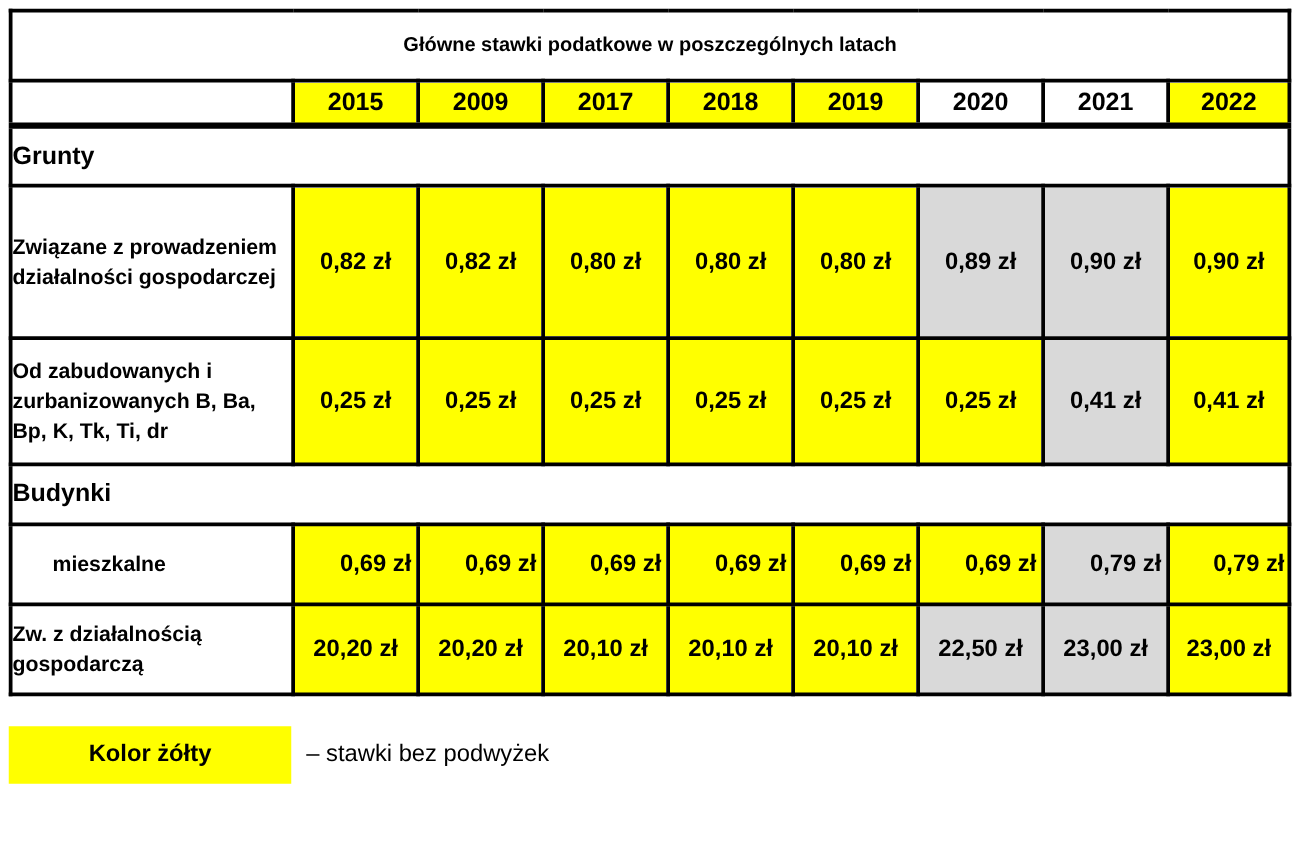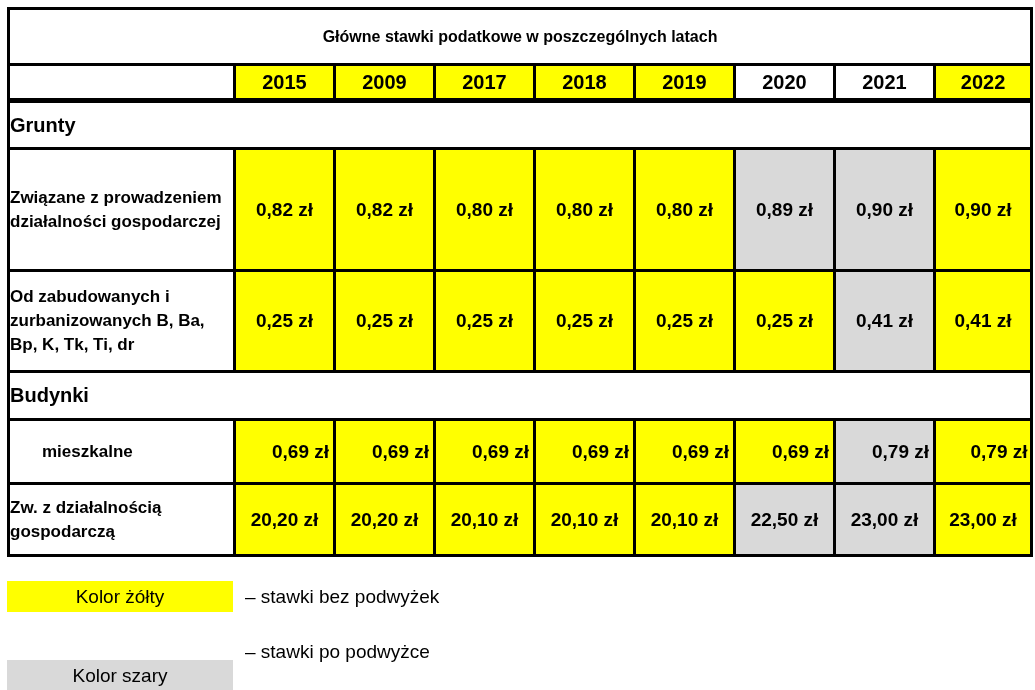--- a/index.html
+++ b/index.html
@@ -17,21 +17,21 @@
     table-layout: fixed;
     width: 1023px;
     font-weight: bold;
   }
   table.rates td {
     border: 3px solid var(--border, #000);
     padding: 0;
     overflow: hidden;
   }
   .yellow { background: var(--yellow, #FFFF00); }
-  .gray   { background: var(--gray, #D9D9D9); margin-top: 48px; }
+  .gray   { background: var(--gray, #D9D9D9); }
   .white  { background: var(--white, #FFFFFF); margin-left: 28px; }
 
   td.title-cell {
     height: 56px;
     text-align: center;
     vertical-align: middle;
     font-size: 16px;
   }
   tr.year-row td {
     height: 36px;
@@ -65,24 +65,25 @@
   tr.r4 td { height: 72px; }
 
   .legend {
     margin-top: 24px;
     font-weight: normal;
     font-size: 19px;
   }
   .legend-row { display: flex; align-items: stretch; }
   .legend-swatch {
     width: 226px;
-    height: 31px;
+    height: 46px;
     display: flex;
     align-items: center;
     justify-content: center;
+    font-weight: bold;
   }
   .legend-desc {
     margin-left: 12px;
     display: flex;
     align-items: center;
   }
 </style>
 </head>
 <body>
 
@@ -171,18 +172,14 @@
         <td class="value-cell yellow">23,00 zł</td>
       </tr>
     </tbody>
   </table>
 
   <div class="legend">
     <div class="legend-row">
       <div class="legend-swatch yellow">Kolor żółty</div>
       <div class="legend-desc">– stawki bez podwyżek</div>
     </div>
-    <div class="legend-row">
-      <div class="legend-swatch gray">Kolor szary</div>
-      <div class="legend-desc">– stawki po podwyżce</div>
-    </div>
   </div>
 </div>
 
 </body></html>

